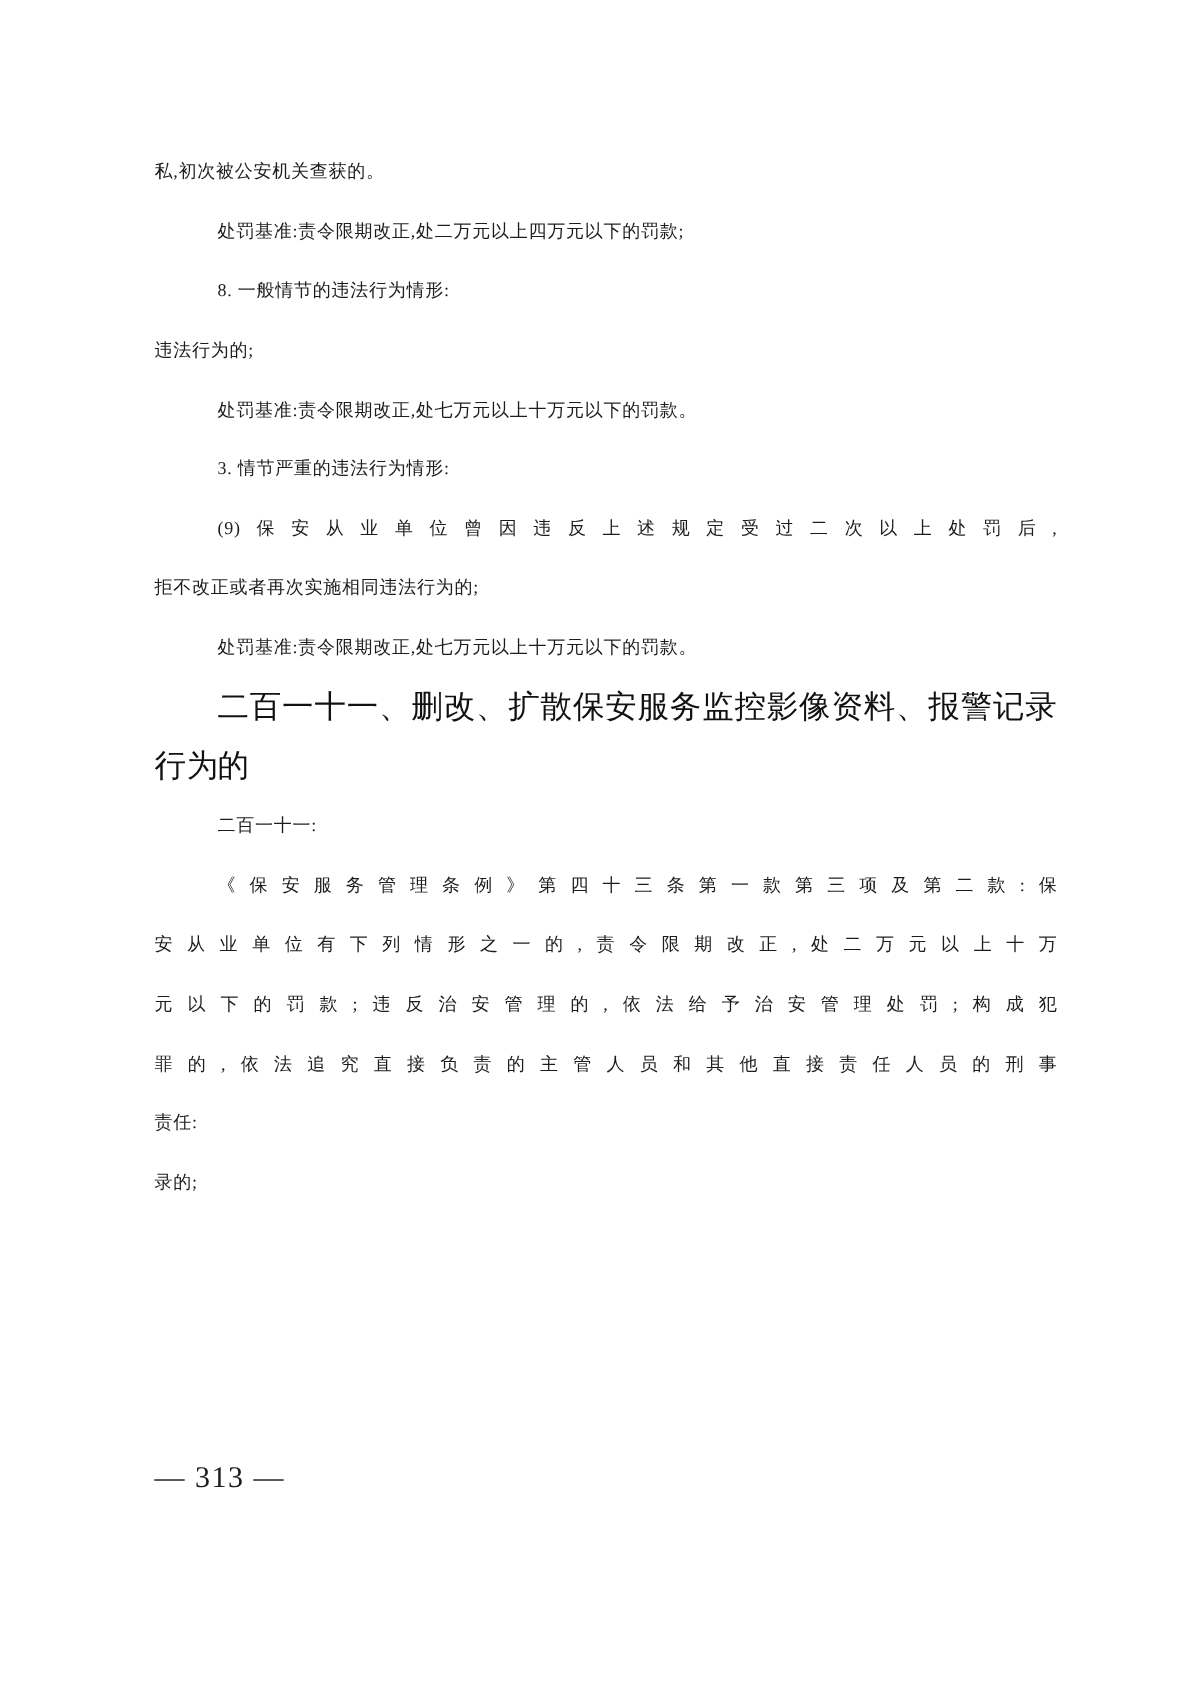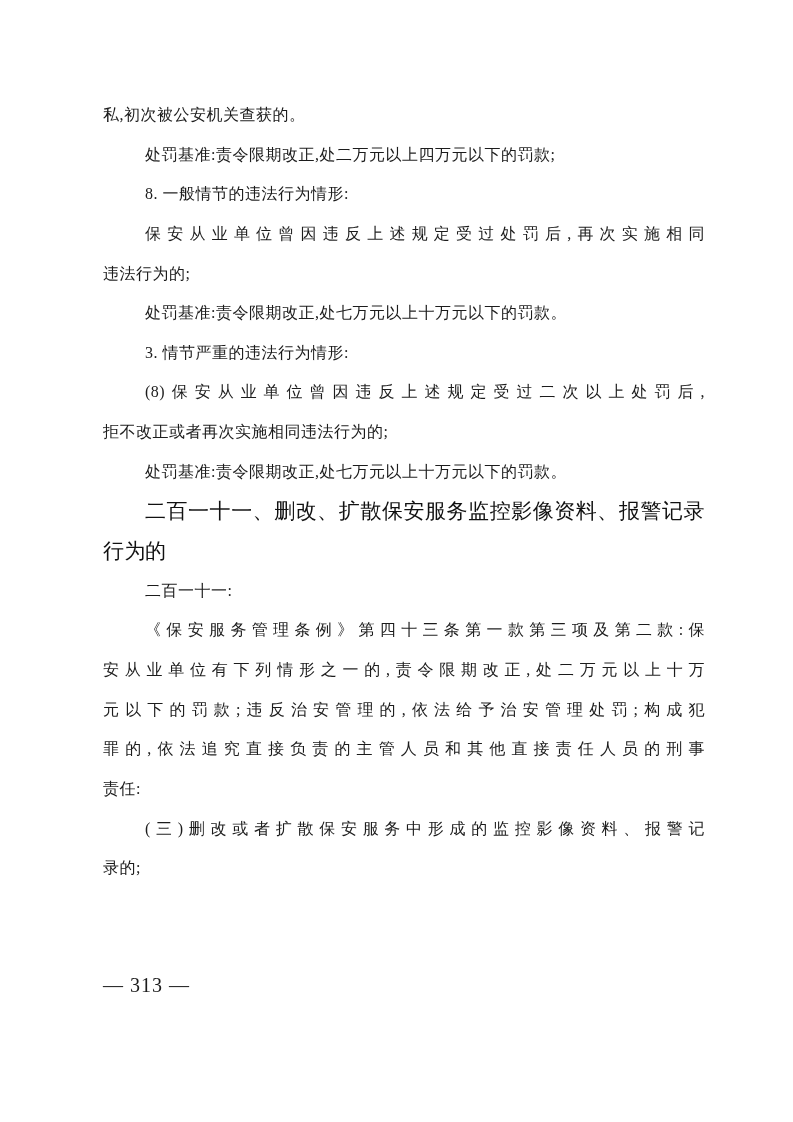--- a/index.html
+++ b/index.html
@@ -19,21 +19,21 @@
   }
   .text-block {
     position: absolute;
     left: 103px;
     top: 95px;
     width: 602px;
   }
   .line {
     height: 39.65px;
     line-height: 39.65px;
-    font-size: 16px;
+    font-size: 12px;
     letter-spacing: 0.5px;
     white-space: nowrap;
     text-align: left;
   }
   .line.indent { padding-left: 42px; }
   .line.just {
     white-space: normal;
     text-align: justify;
     text-align-last: justify;
     text-justify: inter-character;
@@ -59,33 +59,31 @@
   }
 </style>
 </head>
 <body>
 
 <div class="page">
   <div class="text-block">
     <div class="line">私,初次被公安机关查获的。</div>
     <div class="line indent">处罚基准:责令限期改正,处二万元以上四万元以下的罚款;</div>
     <div class="line indent">8. 一般情节的违法行为情形:</div>
-    <div class="line indent just">保安从业单位曾因违反上述规定受过处罚后,再次实施相同</div>
     <div class="line">违法行为的;</div>
     <div class="line indent">处罚基准:责令限期改正,处七万元以上十万元以下的罚款。</div>
     <div class="line indent">3. 情节严重的违法行为情形:</div>
-    <div class="line indent just">(8)保安从业单位曾因违反上述规定受过二次以上处罚后,</div>
+    <div class="line indent just">(9)保安从业单位曾因违反上述规定受过二次以上处罚后,</div>
     <div class="line">拒不改正或者再次实施相同违法行为的;</div>
     <div class="line indent">处罚基准:责令限期改正,处七万元以上十万元以下的罚款。</div>
     <div class="line indent just head">二百一十一、删改、扩散保安服务监控影像资料、报警记录的</div>
     <div class="line head">行为</div>
     <div class="line indent">二百一十一:</div>
     <div class="line indent just">《保安服务管理条例》第四十三条第一款第三项及第二款:保</div>
     <div class="line just">安从业单位有下列情形之一的,责令限期改正,处二万元以上十万</div>
     <div class="line just">元以下的罚款;违反治安管理的,依法给予治安管理处罚;构成犯</div>
     <div class="line just">罪的,依法追究直接负责的主管人员和其他直接责任人员的刑事</div>
     <div class="line">责任:</div>
-    <div class="line indent just">(三)删改或者扩散保安服务中形成的监控影像资料、报警记</div>
     <div class="line">录的;</div>
   </div>
 
   <div class="footer">— 313 —</div>
 </div>
 
 </body></html>

